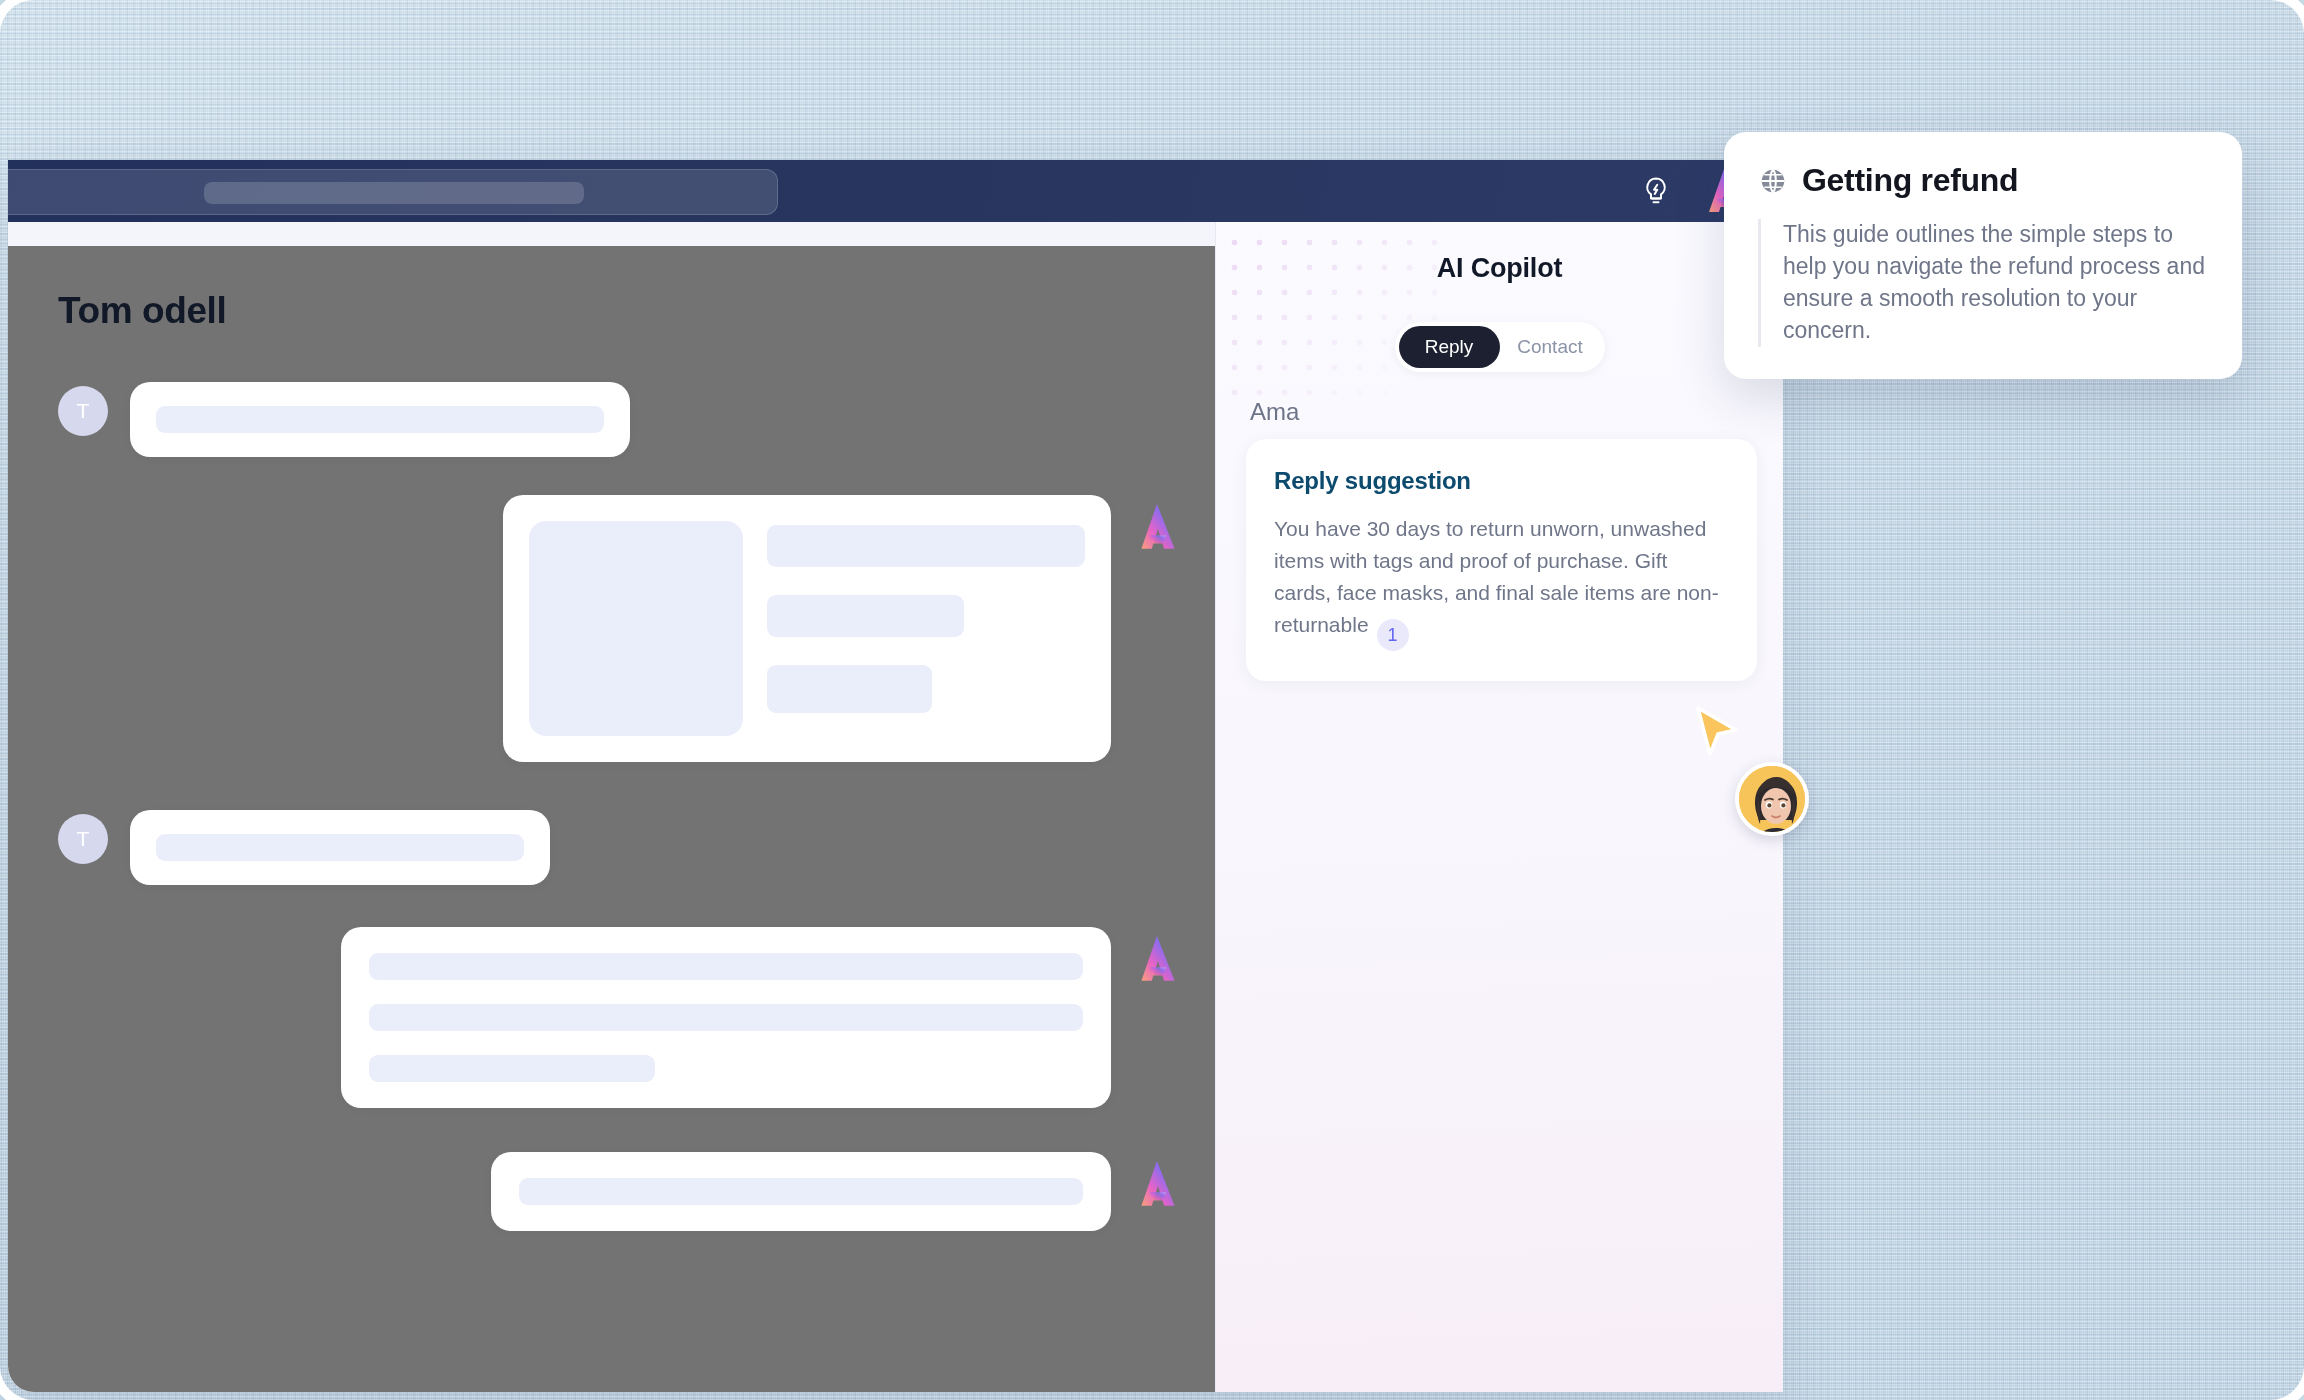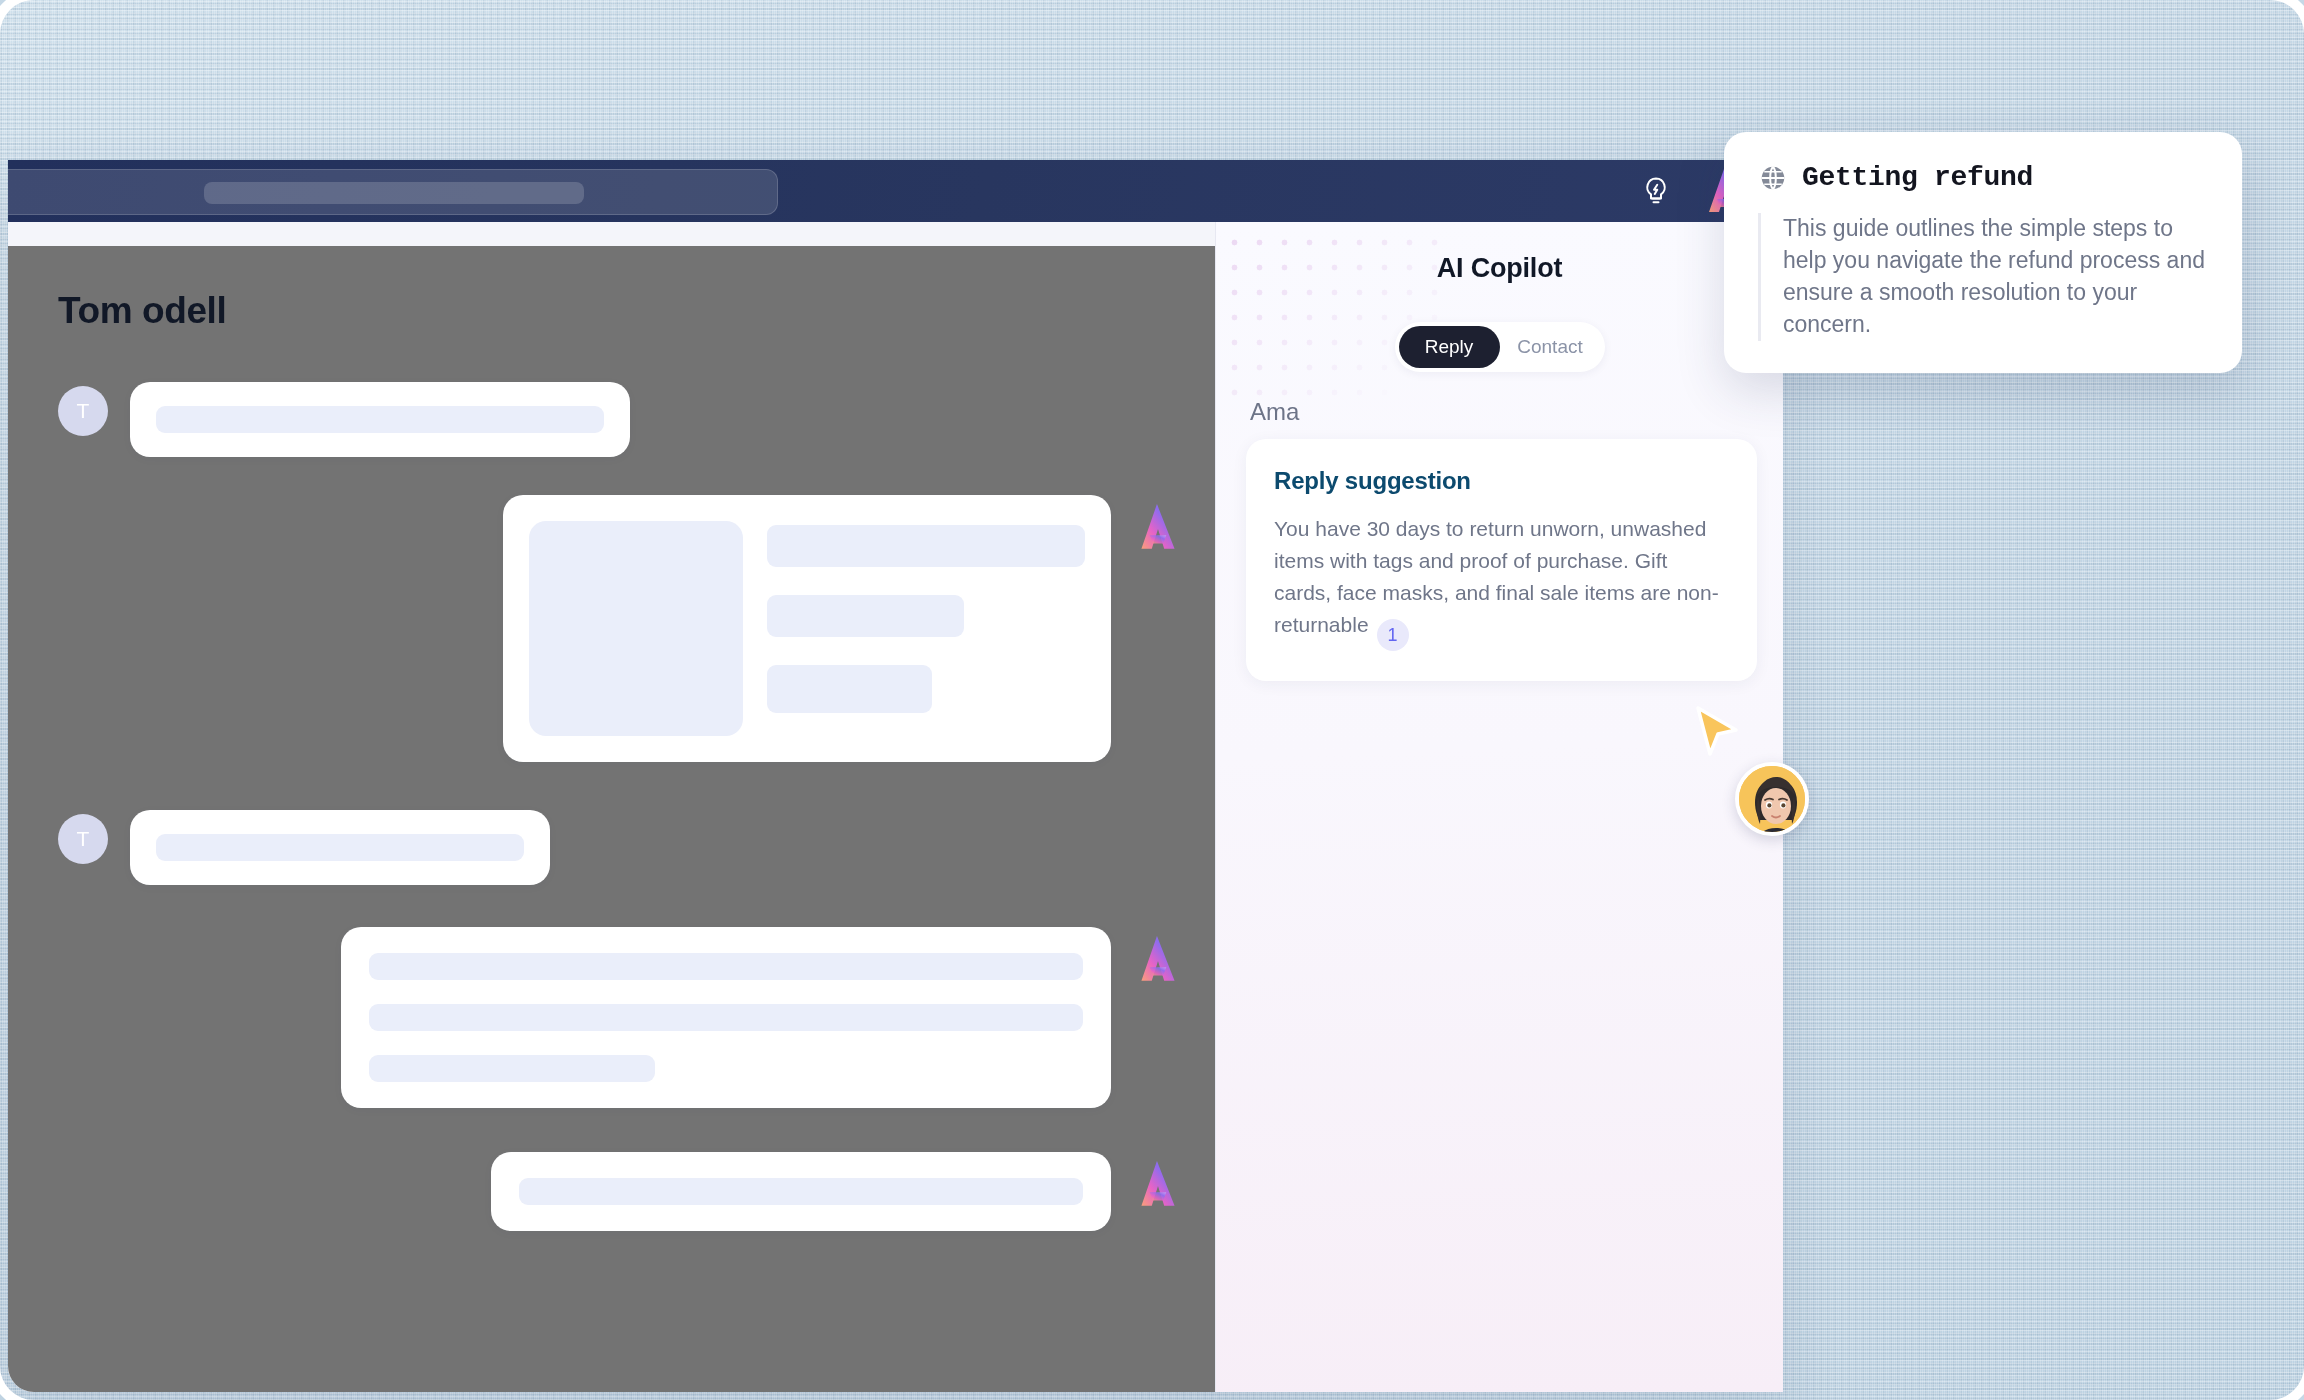--- a/index.html
+++ b/index.html
@@ -276,21 +276,21 @@
     left: 1724px;
     top: 132px;
     width: 518px;
     background: #ffffff;
     border-radius: 22px;
     padding: 30px 34px 32px;
     box-shadow: 0 18px 50px rgba(35,50,90,.16);
   }
   #kb-head { display: flex; align-items: center; gap: 14px; margin-bottom: 20px; }
   #kb-globe { width: 30px; height: 30px; display: block; color: #6e7586; }
-  #kb-title { font-size: 28px; font-weight: 700; color: #13151f; letter-spacing: -.3px; font-family: Liberation Mono, monospace; }
+  #kb-title { font-size: 32px; font-weight: 700; color: #13151f; letter-spacing: -.3px; }
   #kb-body { border-left: 3px solid #e9eaf1; padding-left: 22px; }
   #kb-body p { font-size: 23px; line-height: 1.39; color: #6f7689; }
   #kb-body p + p { margin-top: 22px; }
 
   
   #cursor {
     position: absolute;
     left: 1694px;
     top: 706px;
     width: 46px; height: 52px;

